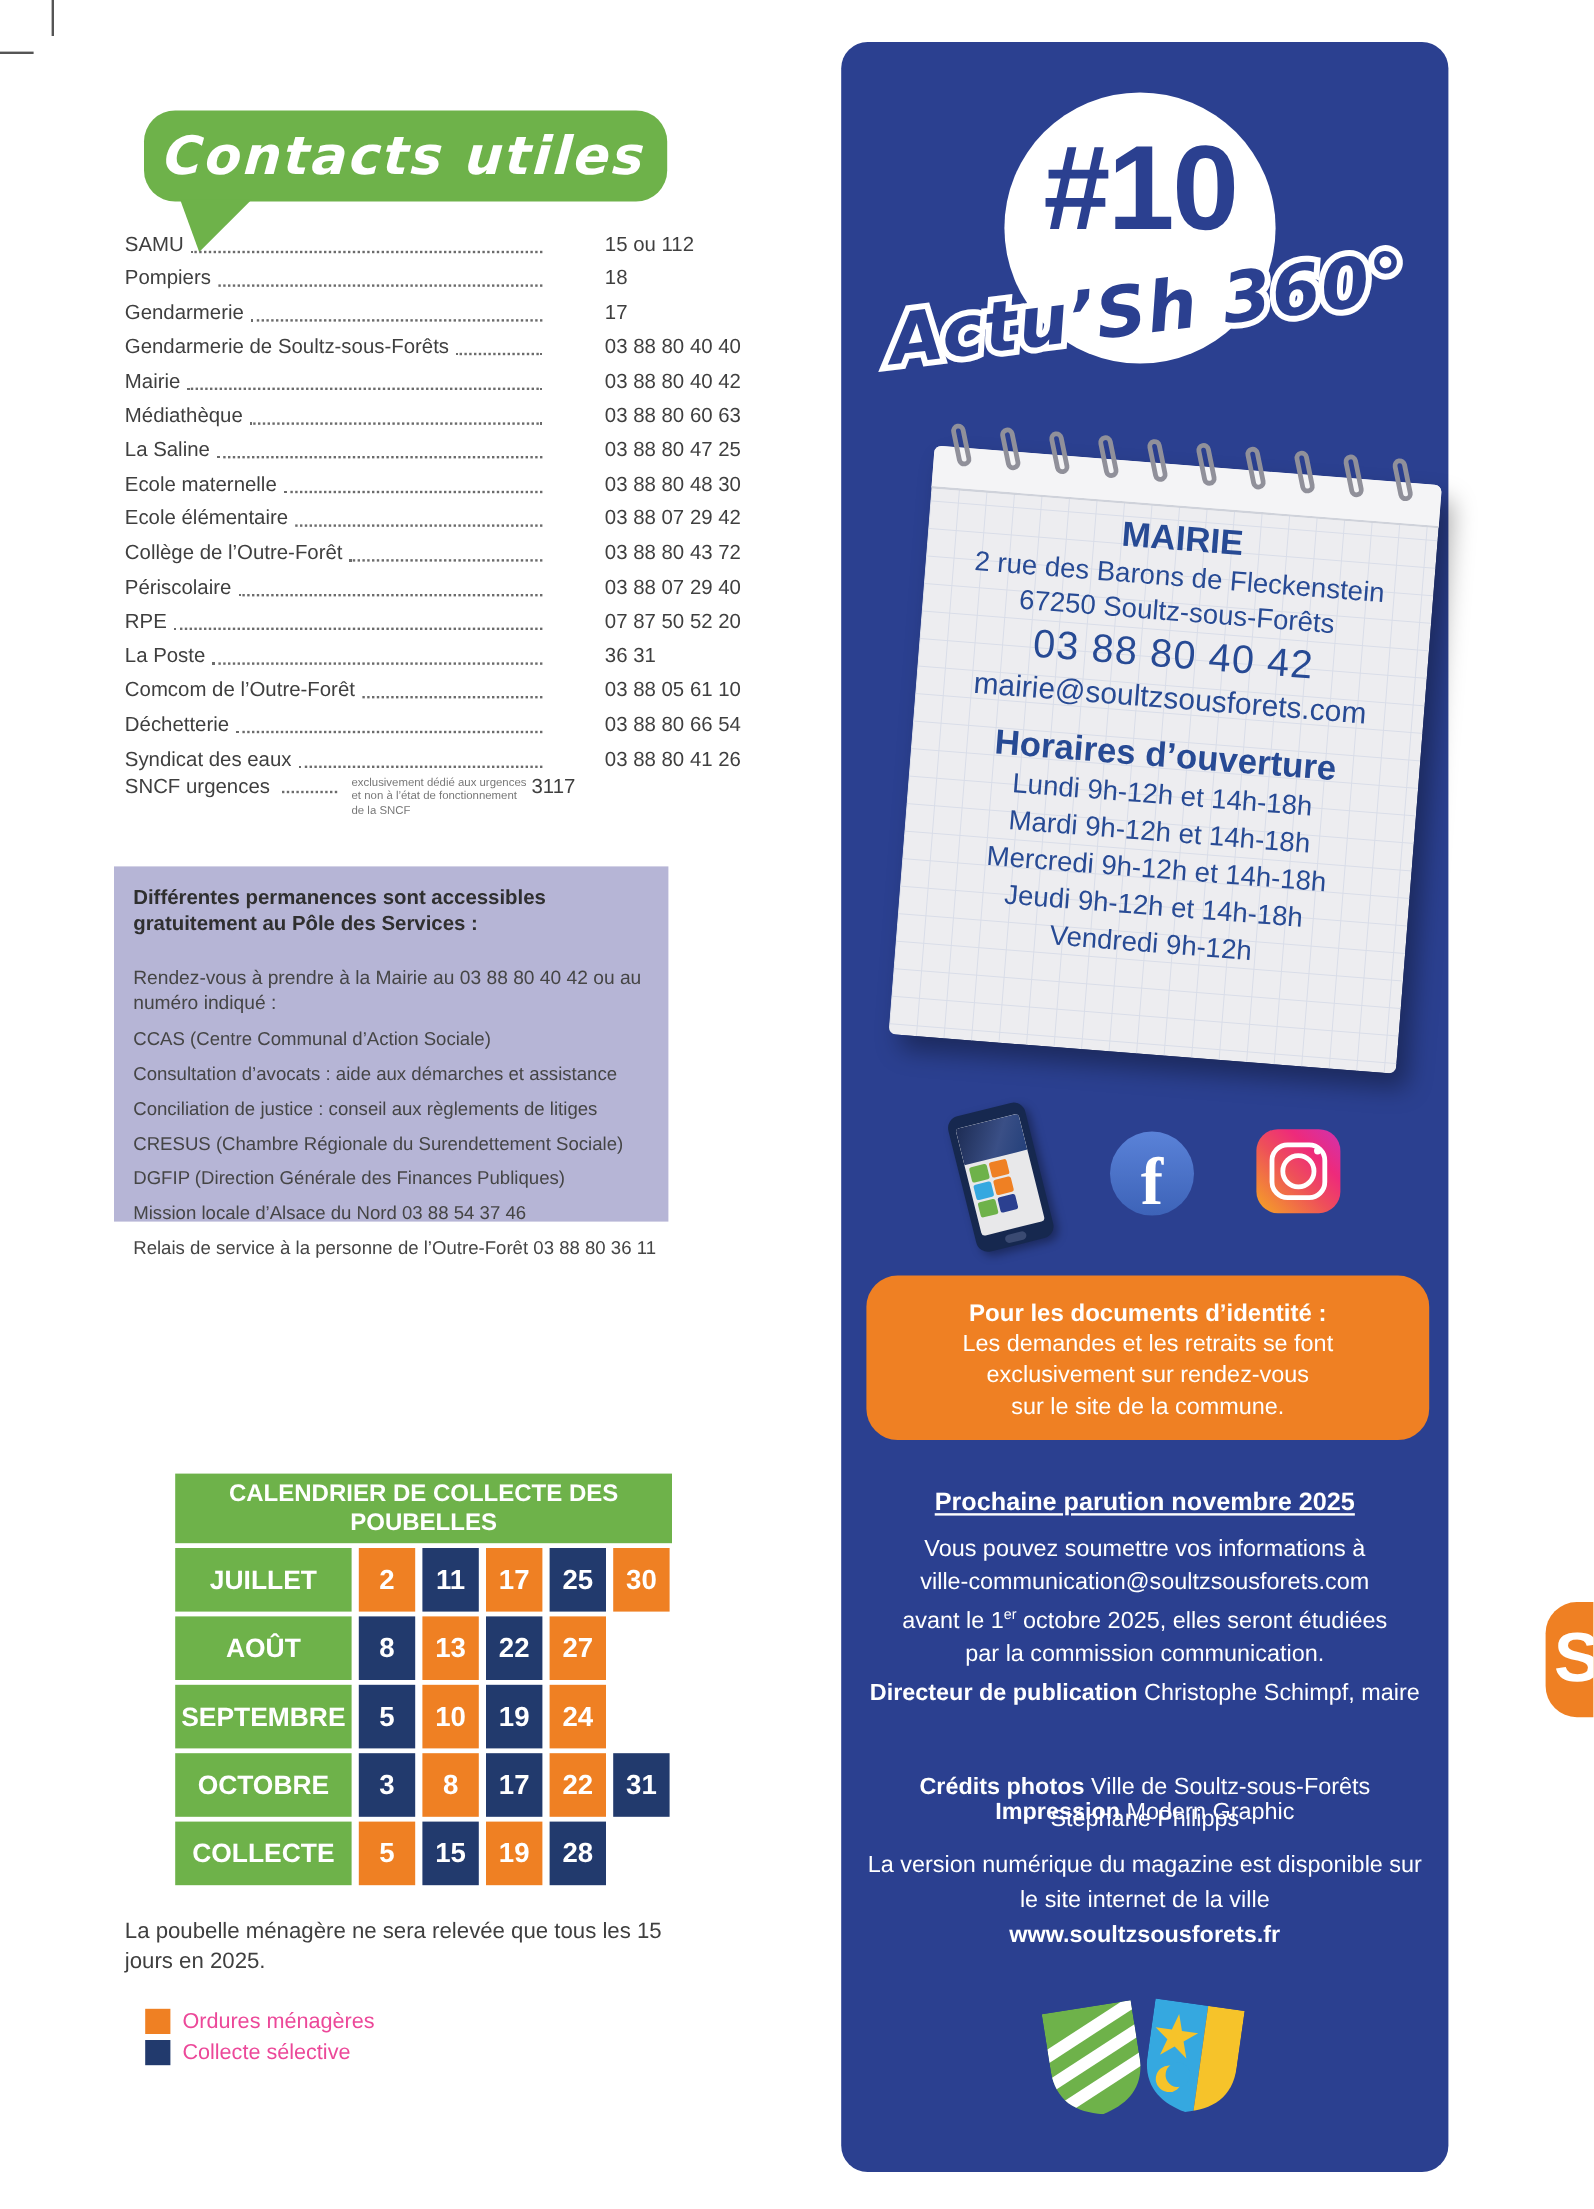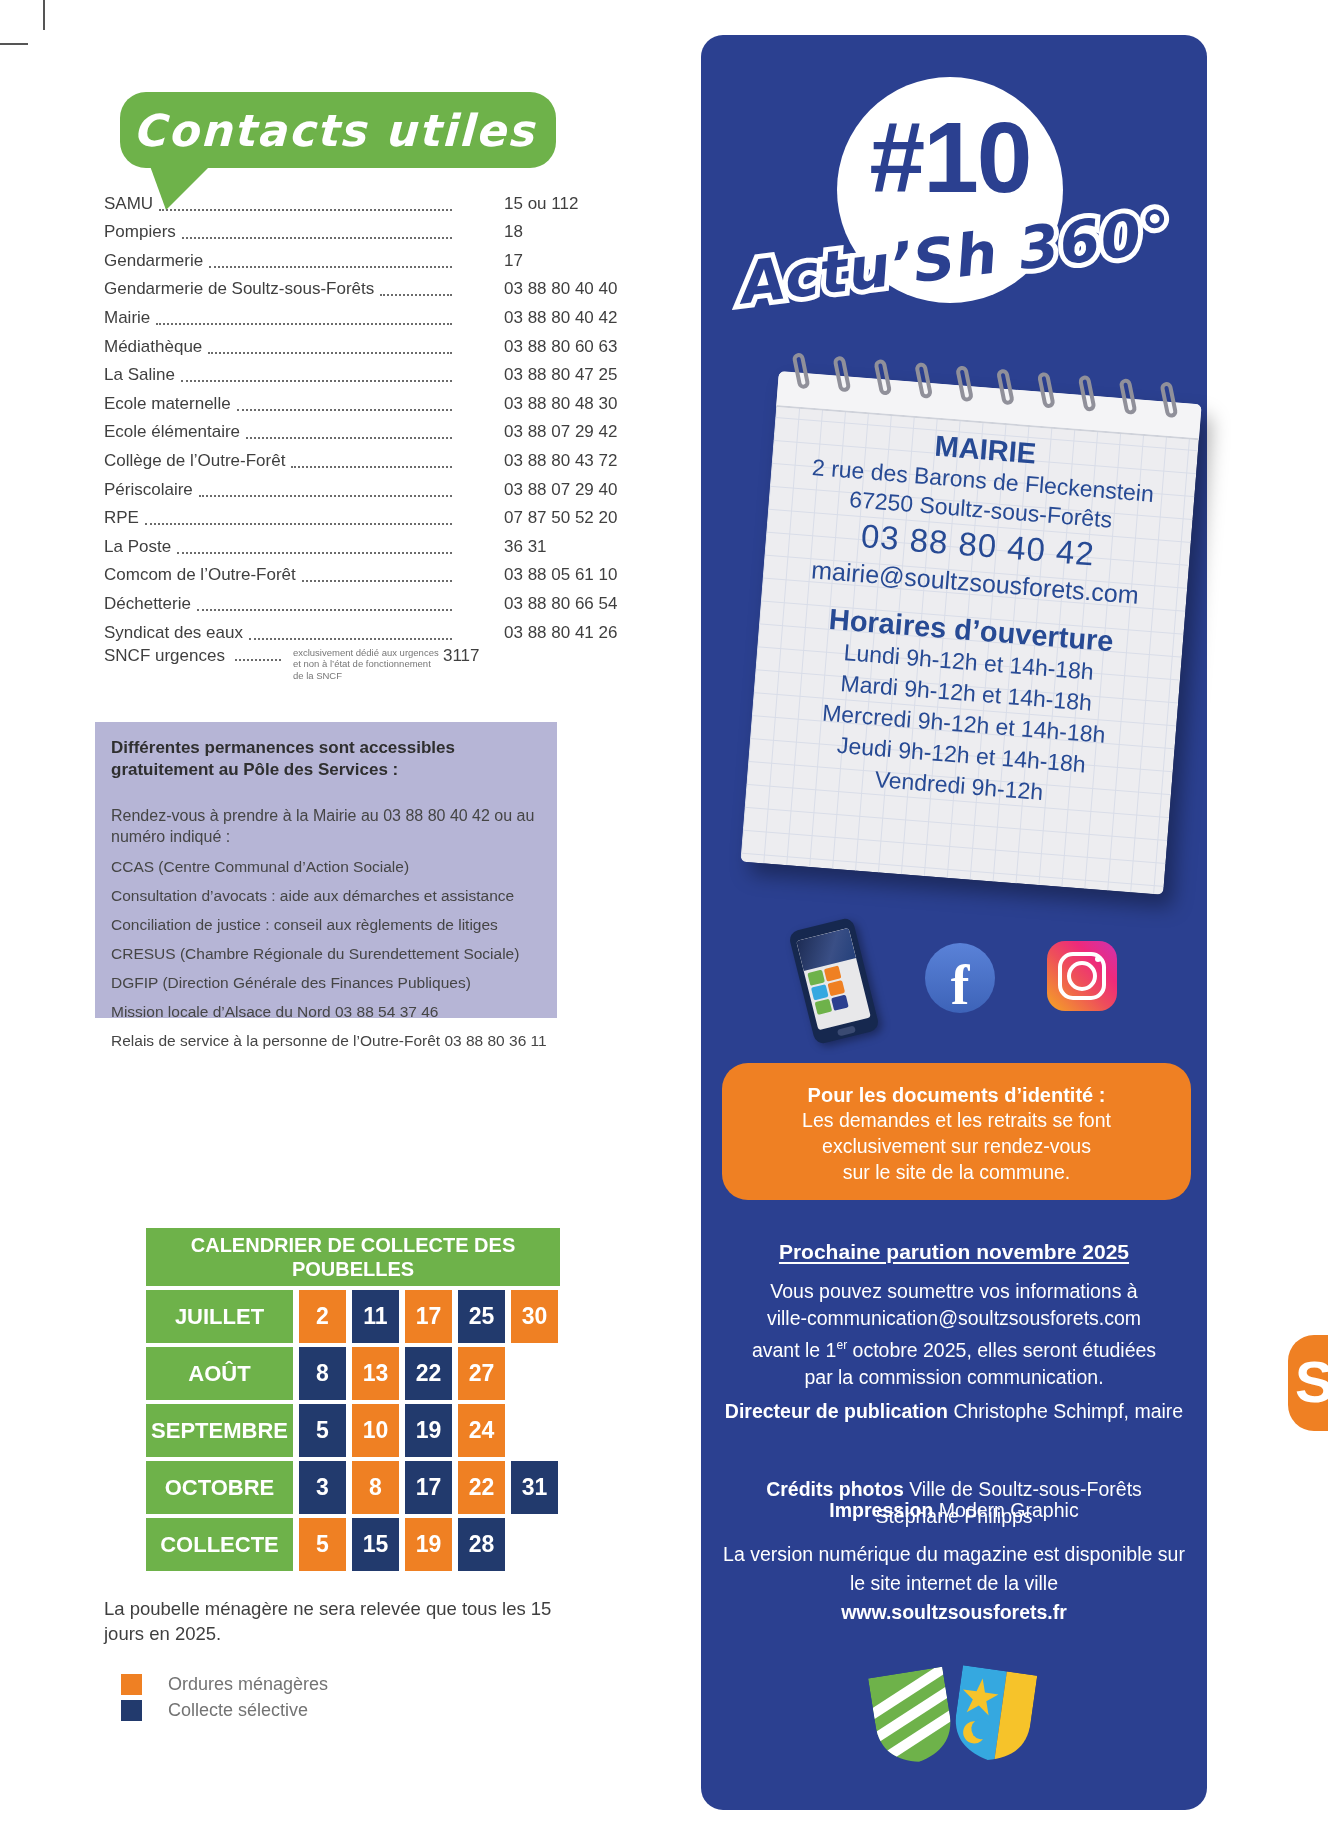--- a/index.html
+++ b/index.html
@@ -63,21 +63,21 @@
     width:47px;height:53px;margin-left:6px;color:#fff;font-weight:bold;font-size:23px;
     display:flex;align-items:center;justify-content:center;flex:0 0 47px;
   }
   .cal-day.om{background:#ef8023;}
   .cal-day.cs{background:#223a6d;}
 
   .cal-note{position:absolute;left:104px;top:1596px;width:460px;font-size:18.5px;line-height:25px;color:#3f3f3f;}
   .legend{position:absolute;left:121px;top:1674px;}
   .legend-row{display:flex;align-items:center;margin-bottom:5px;}
   .legend-row .swatch{width:21px;height:21px;display:inline-block;}
-  .legend-row .legend-lbl{font-size:18px;color:#737373;margin-left:26px;}
+  .legend-row .legend-lbl{font-size:18px;color:#ec4899;margin-left:10px;}
 
   
   .panel{
     position:absolute;left:701px;top:35px;width:506px;height:1775px;
     background:#2b4090;border-radius:22px;
   }
   .issue-circle{
     position:absolute;left:136px;top:42px;width:226px;height:226px;border-radius:50%;
     background:#ffffff;text-align:center;
   }

